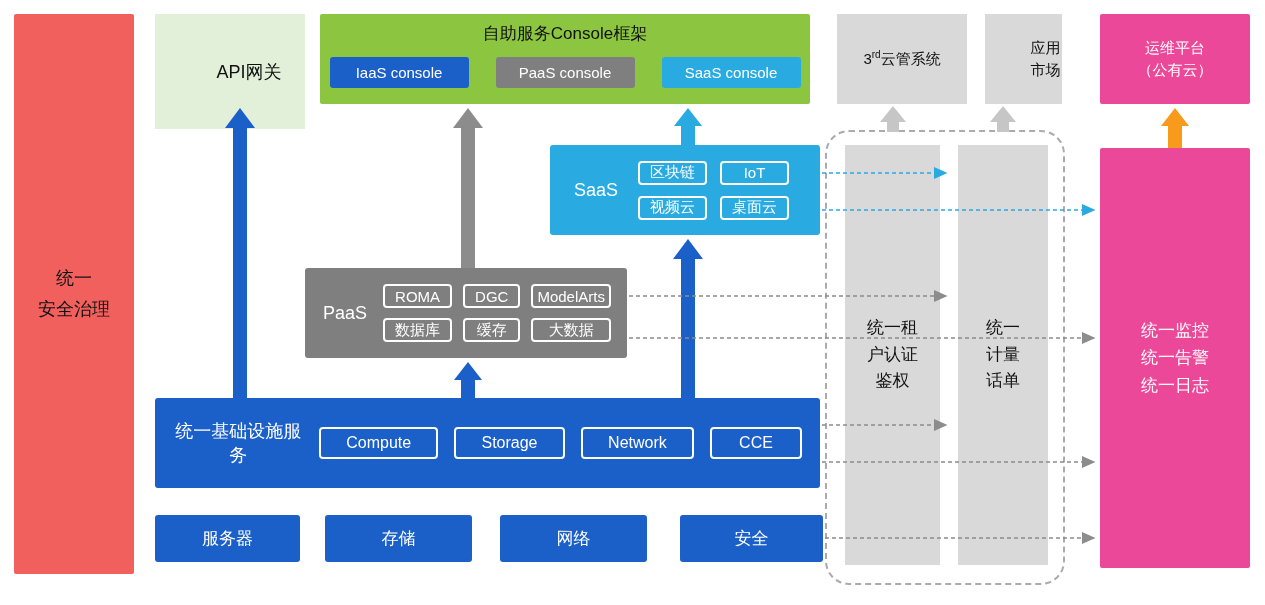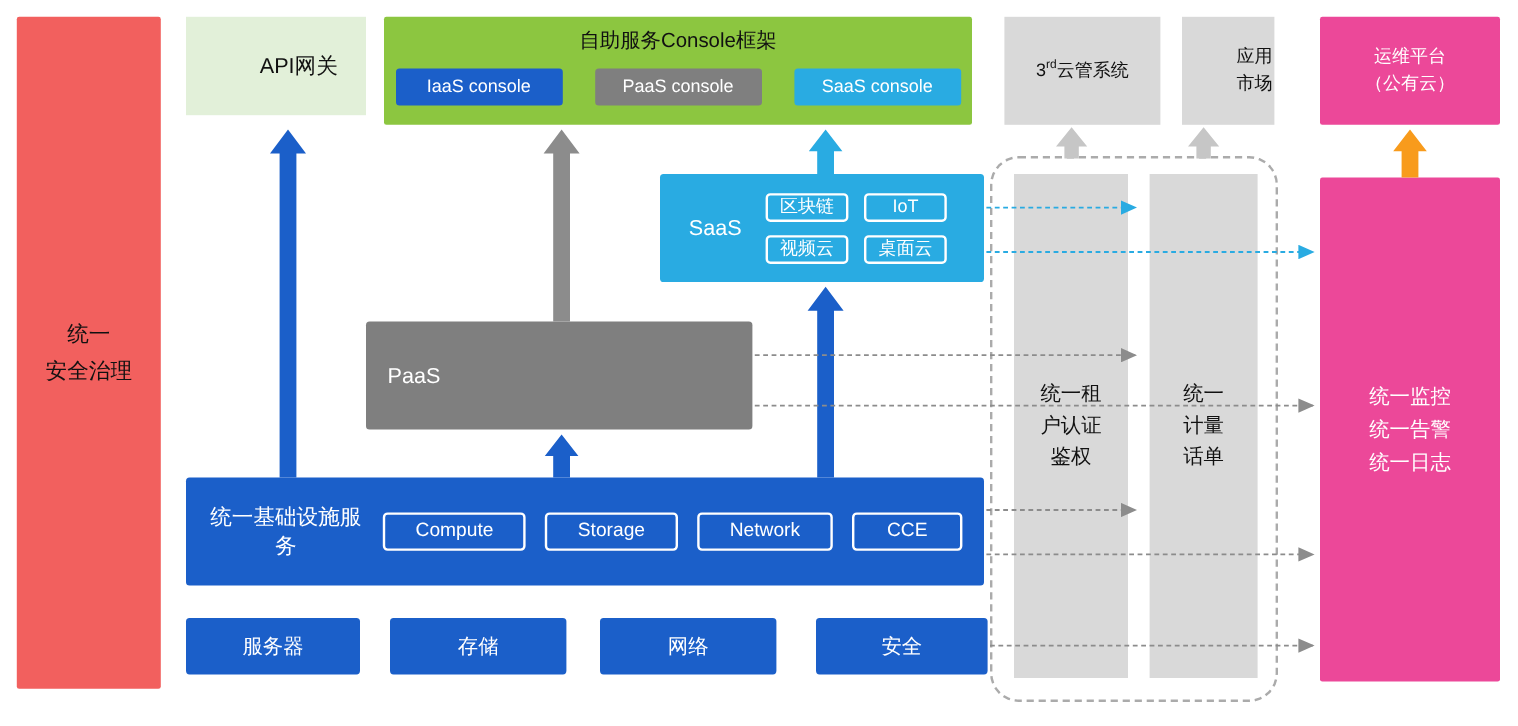--- a/index.html
+++ b/index.html
@@ -51,21 +51,21 @@
 
 <div class="canvas">
 
   <div class="boxes">
 
     <div class="abs box red-bar" style="left:14px;top:14px;width:120px;height:560px;">
       <span class="multiline">统一
 安全治理</span>
     </div>
 
-    <div class="abs box light-green" style="left:155px;top:14px;width:150px;height:82px;padding-left:38px;">
+    <div class="abs box light-green" style="left:155px;top:14px;width:150px;height:115px;padding-left:38px;">
       <span>API网关</span>
     </div>
 
     <div class="abs box green console" style="left:320px;top:14px;width:490px;height:90px;">
       <div class="console-title">自助服务Console框架</div>
       <div class="console-chip-row">
         <div class="console-chip blue">IaaS console</div>
         <div class="console-chip mid-gray">PaaS console</div>
         <div class="console-chip cyan">SaaS console</div>
       </div>
@@ -90,20 +90,28 @@
       <div class="grid2">
         <div class="chip">区块链</div>
         <div class="chip">IoT</div>
         <div class="chip">视频云</div>
         <div class="chip">桌面云</div>
       </div>
     </div>
 
     <div class="abs box mid-gray layer paas-box" style="left:305px;top:268px;width:322px;height:90px;">
       <span class="layer-label">PaaS</span>
+      <div class="grid3">
+        <div class="chip">ROMA</div>
+        <div class="chip">DGC</div>
+        <div class="chip" style="padding:2px 4px;">ModelArts</div>
+        <div class="chip">数据库</div>
+        <div class="chip">缓存</div>
+        <div class="chip">大数据</div>
+      </div>
     </div>
 
     <div class="abs box blue layer infra-box" style="left:155px;top:398px;width:665px;height:90px;">
       <span class="layer-label">统一基础设施服务</span>
       <div class="chip infra-chip">Compute</div>
       <div class="chip infra-chip">Storage</div>
       <div class="chip infra-chip">Network</div>
       <div class="chip infra-chip">CCE</div>
     </div>
 

